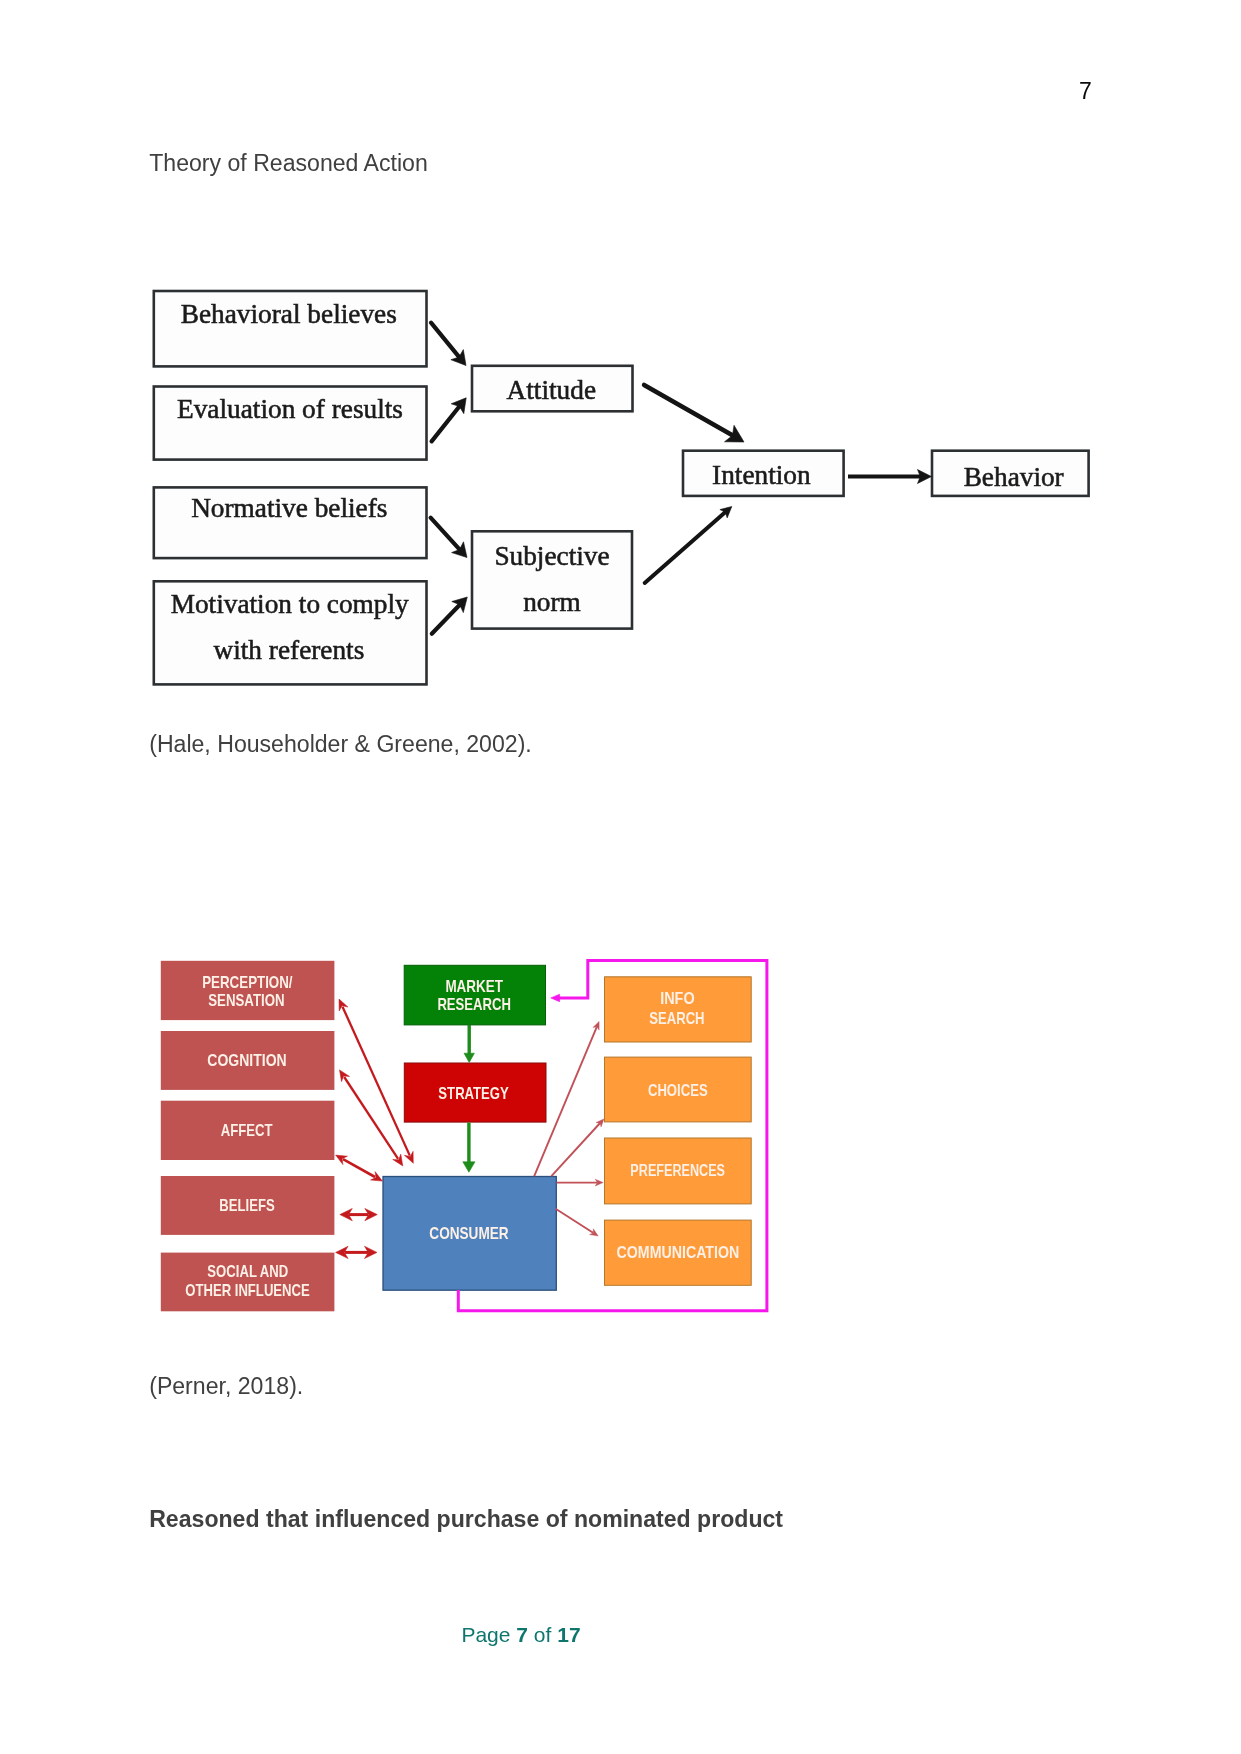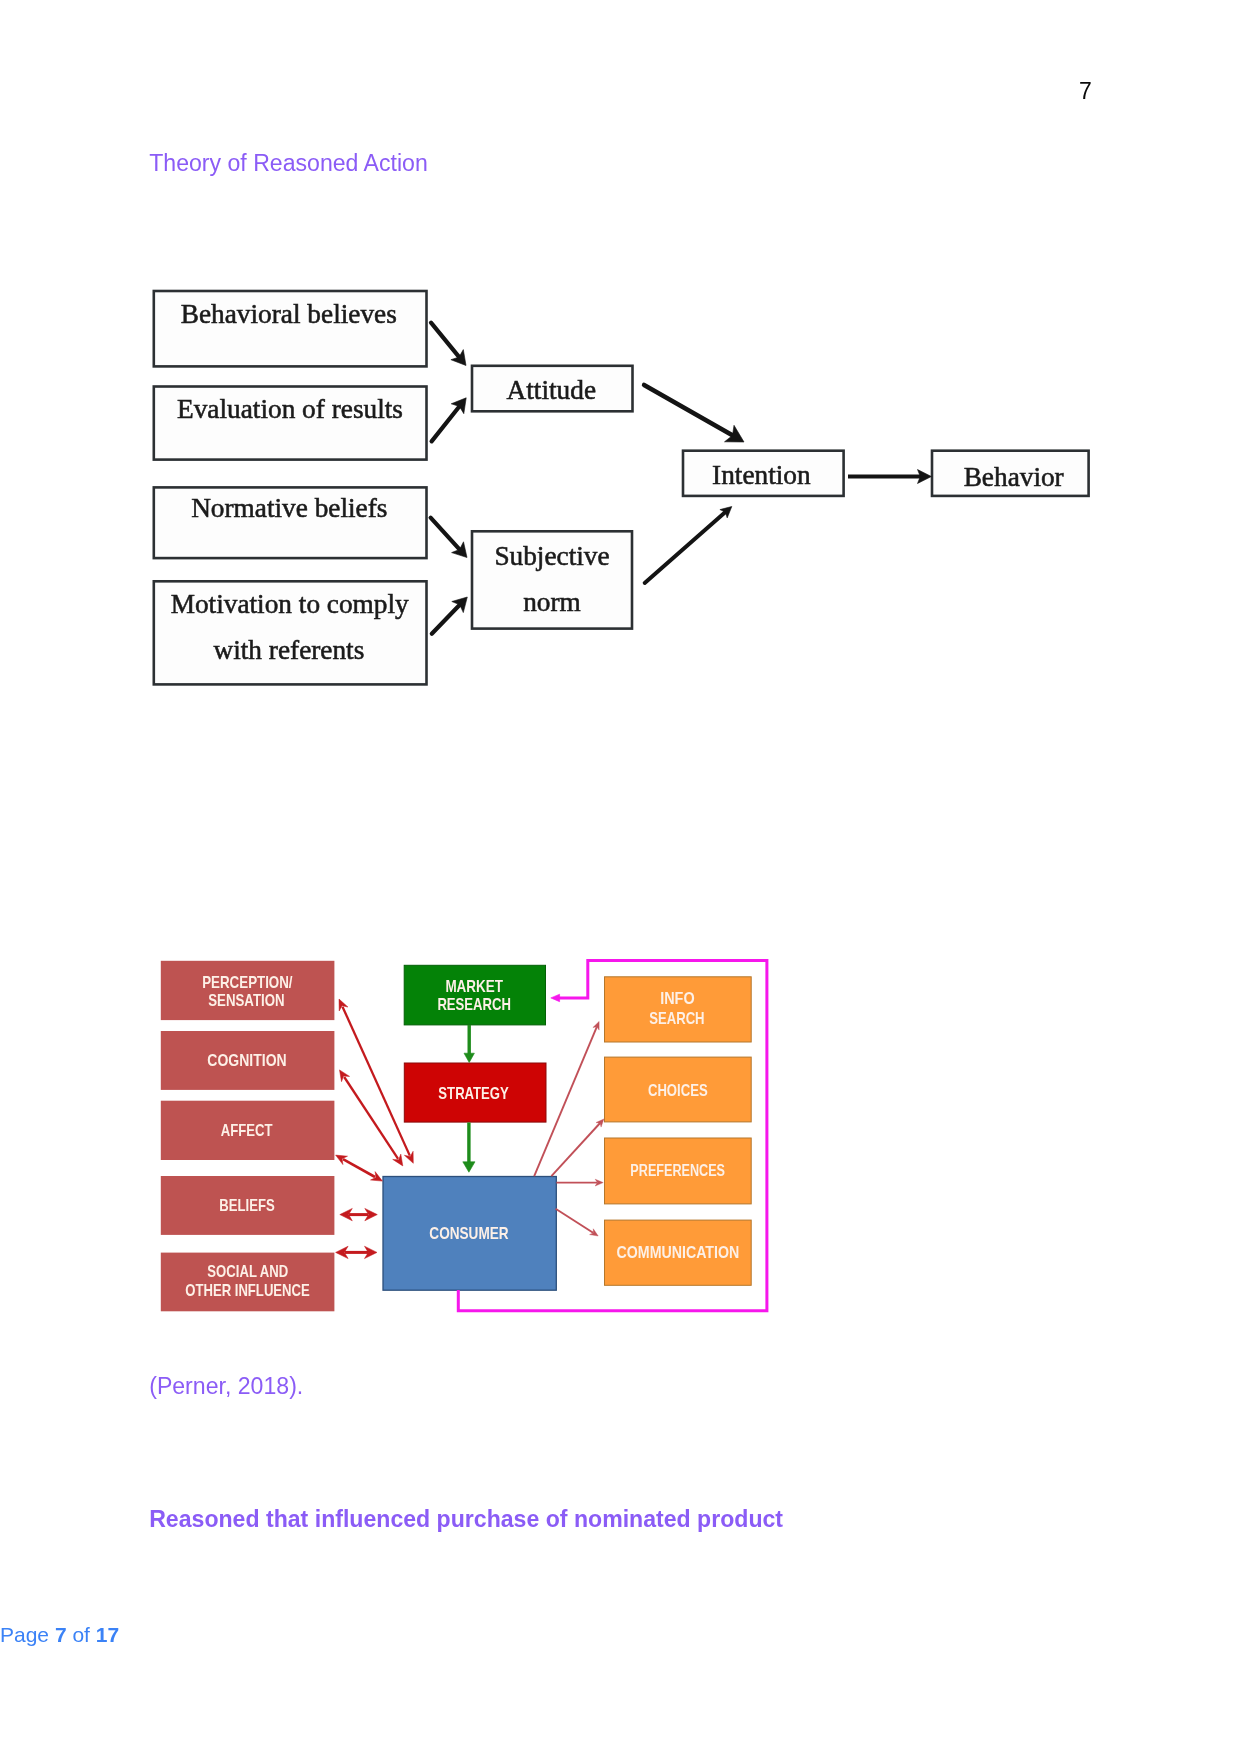--- a/index.html
+++ b/index.html
@@ -1,31 +1,32 @@
 <!DOCTYPE html>
 <html><head>
 <meta charset="utf-8">
 <style>
   html,body{margin:0;padding:0;}
   body{width:1241px;height:1754px;background:#ffffff;font-family:"Liberation Sans",sans-serif;color:#000;overflow:hidden;position:relative;}
   .page{position:absolute;left:0;top:0;width:1241px;height:1754px;}
   .pagenum{position:absolute;left:1079px;top:78px;font-size:23px;color:#0a0a0a;}
-  .para{position:absolute;left:149.2px;font-size:23.1px;color:#8b5cf6;white-space:nowrap;}
+  .para{position:absolute;left:149.2px;font-size:23.1px;color:#404040;white-space:nowrap;}
   .para.bold{font-weight:bold;}
-  .footer{position:absolute;left:0;top:1623px;width:1042px;font-size:21px;color:#3b82f6;}
+  .footer{position:absolute;left:0;top:1623px;width:1042px;text-align:center;font-size:21px;color:#0f766e;}
   .footer b{font-weight:bold;}
   .fig1{position:absolute;left:0;top:0;}
   .fig2{position:absolute;left:0;top:0;}
 </style>
 </head>
 <body>
 
 <div class="page">
   <div class="pagenum">7</div>
   <div class="para" style="top:150px">Theory of Reasoned Action</div>
+  <div class="para" style="top:731px">(Hale, Householder &amp; Greene, 2002).</div>
   <div class="para" style="top:1373px">(Perner, 2018).</div>
   <div class="para bold" style="top:1506px">Reasoned that influenced purchase of nominated product</div>
   <div class="footer"><span>Page </span><b>7</b><span> of </span><b>17</b></div>
 
   <svg class="fig1" width="1241" height="1754" viewBox="0 0 1241 1754">
     <g class="f1box" fill="#fdfdfd" stroke="#2c3033" stroke-width="2.6">
       <rect x="153.8" y="291.0" width="272.7" height="75.4"></rect>
       <rect x="153.8" y="386.5" width="272.7" height="73.1"></rect>
       <rect x="153.8" y="487.4" width="272.7" height="70.7"></rect>
       <rect x="153.8" y="581.3" width="272.7" height="103.1"></rect>

